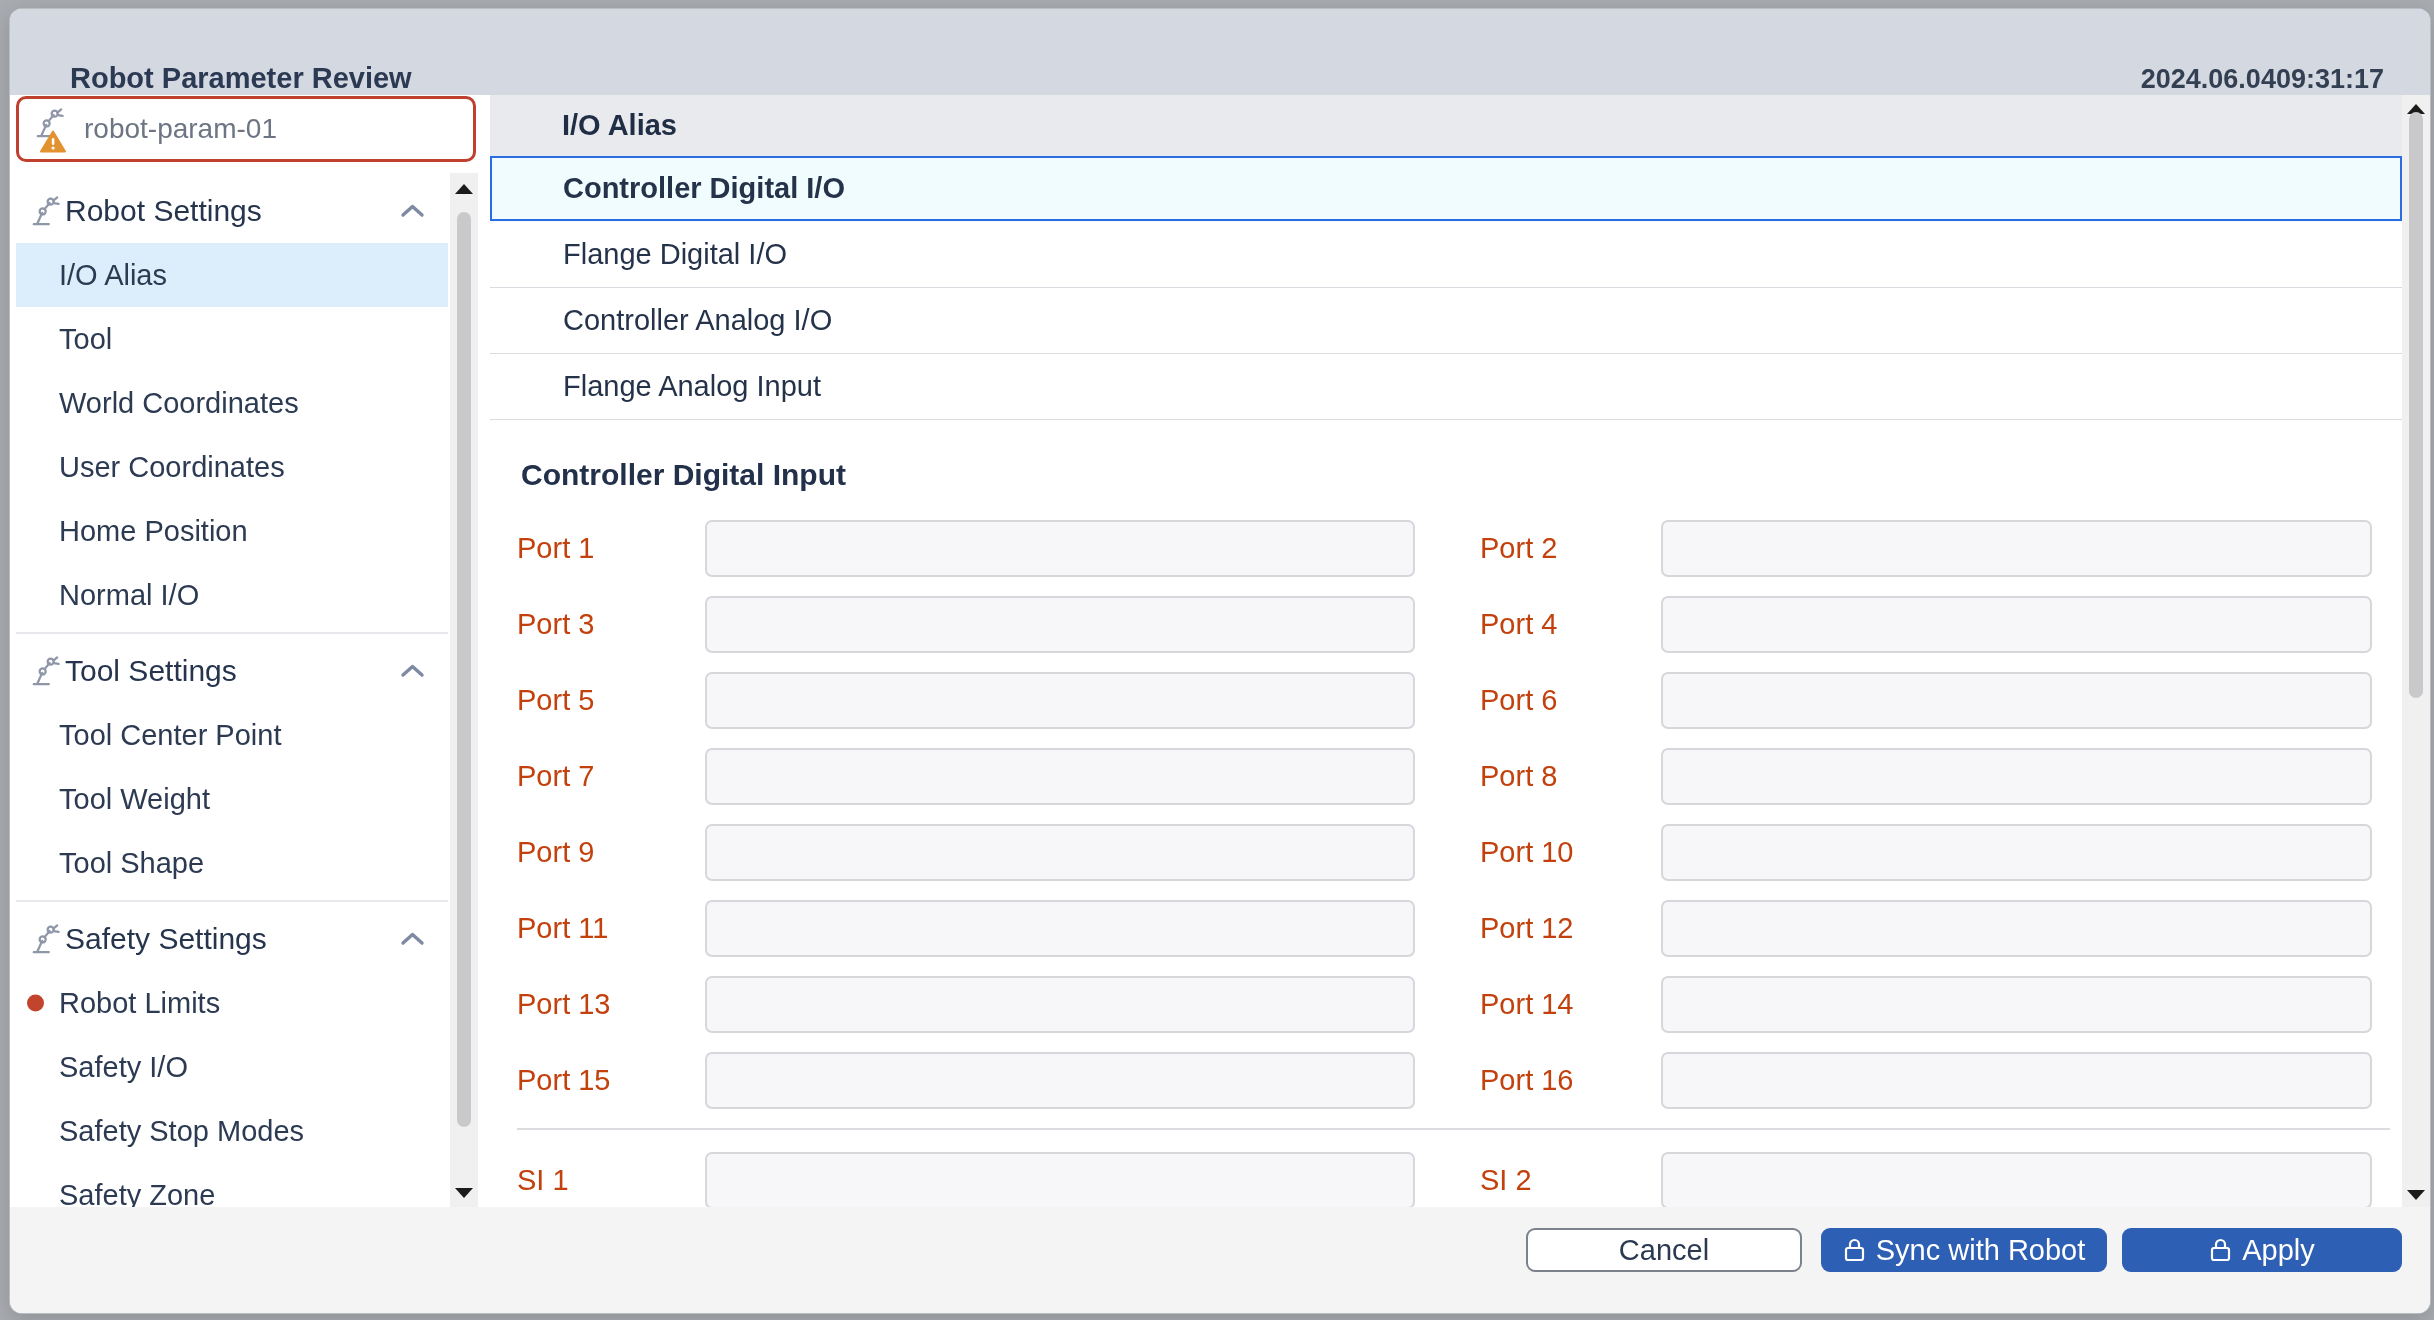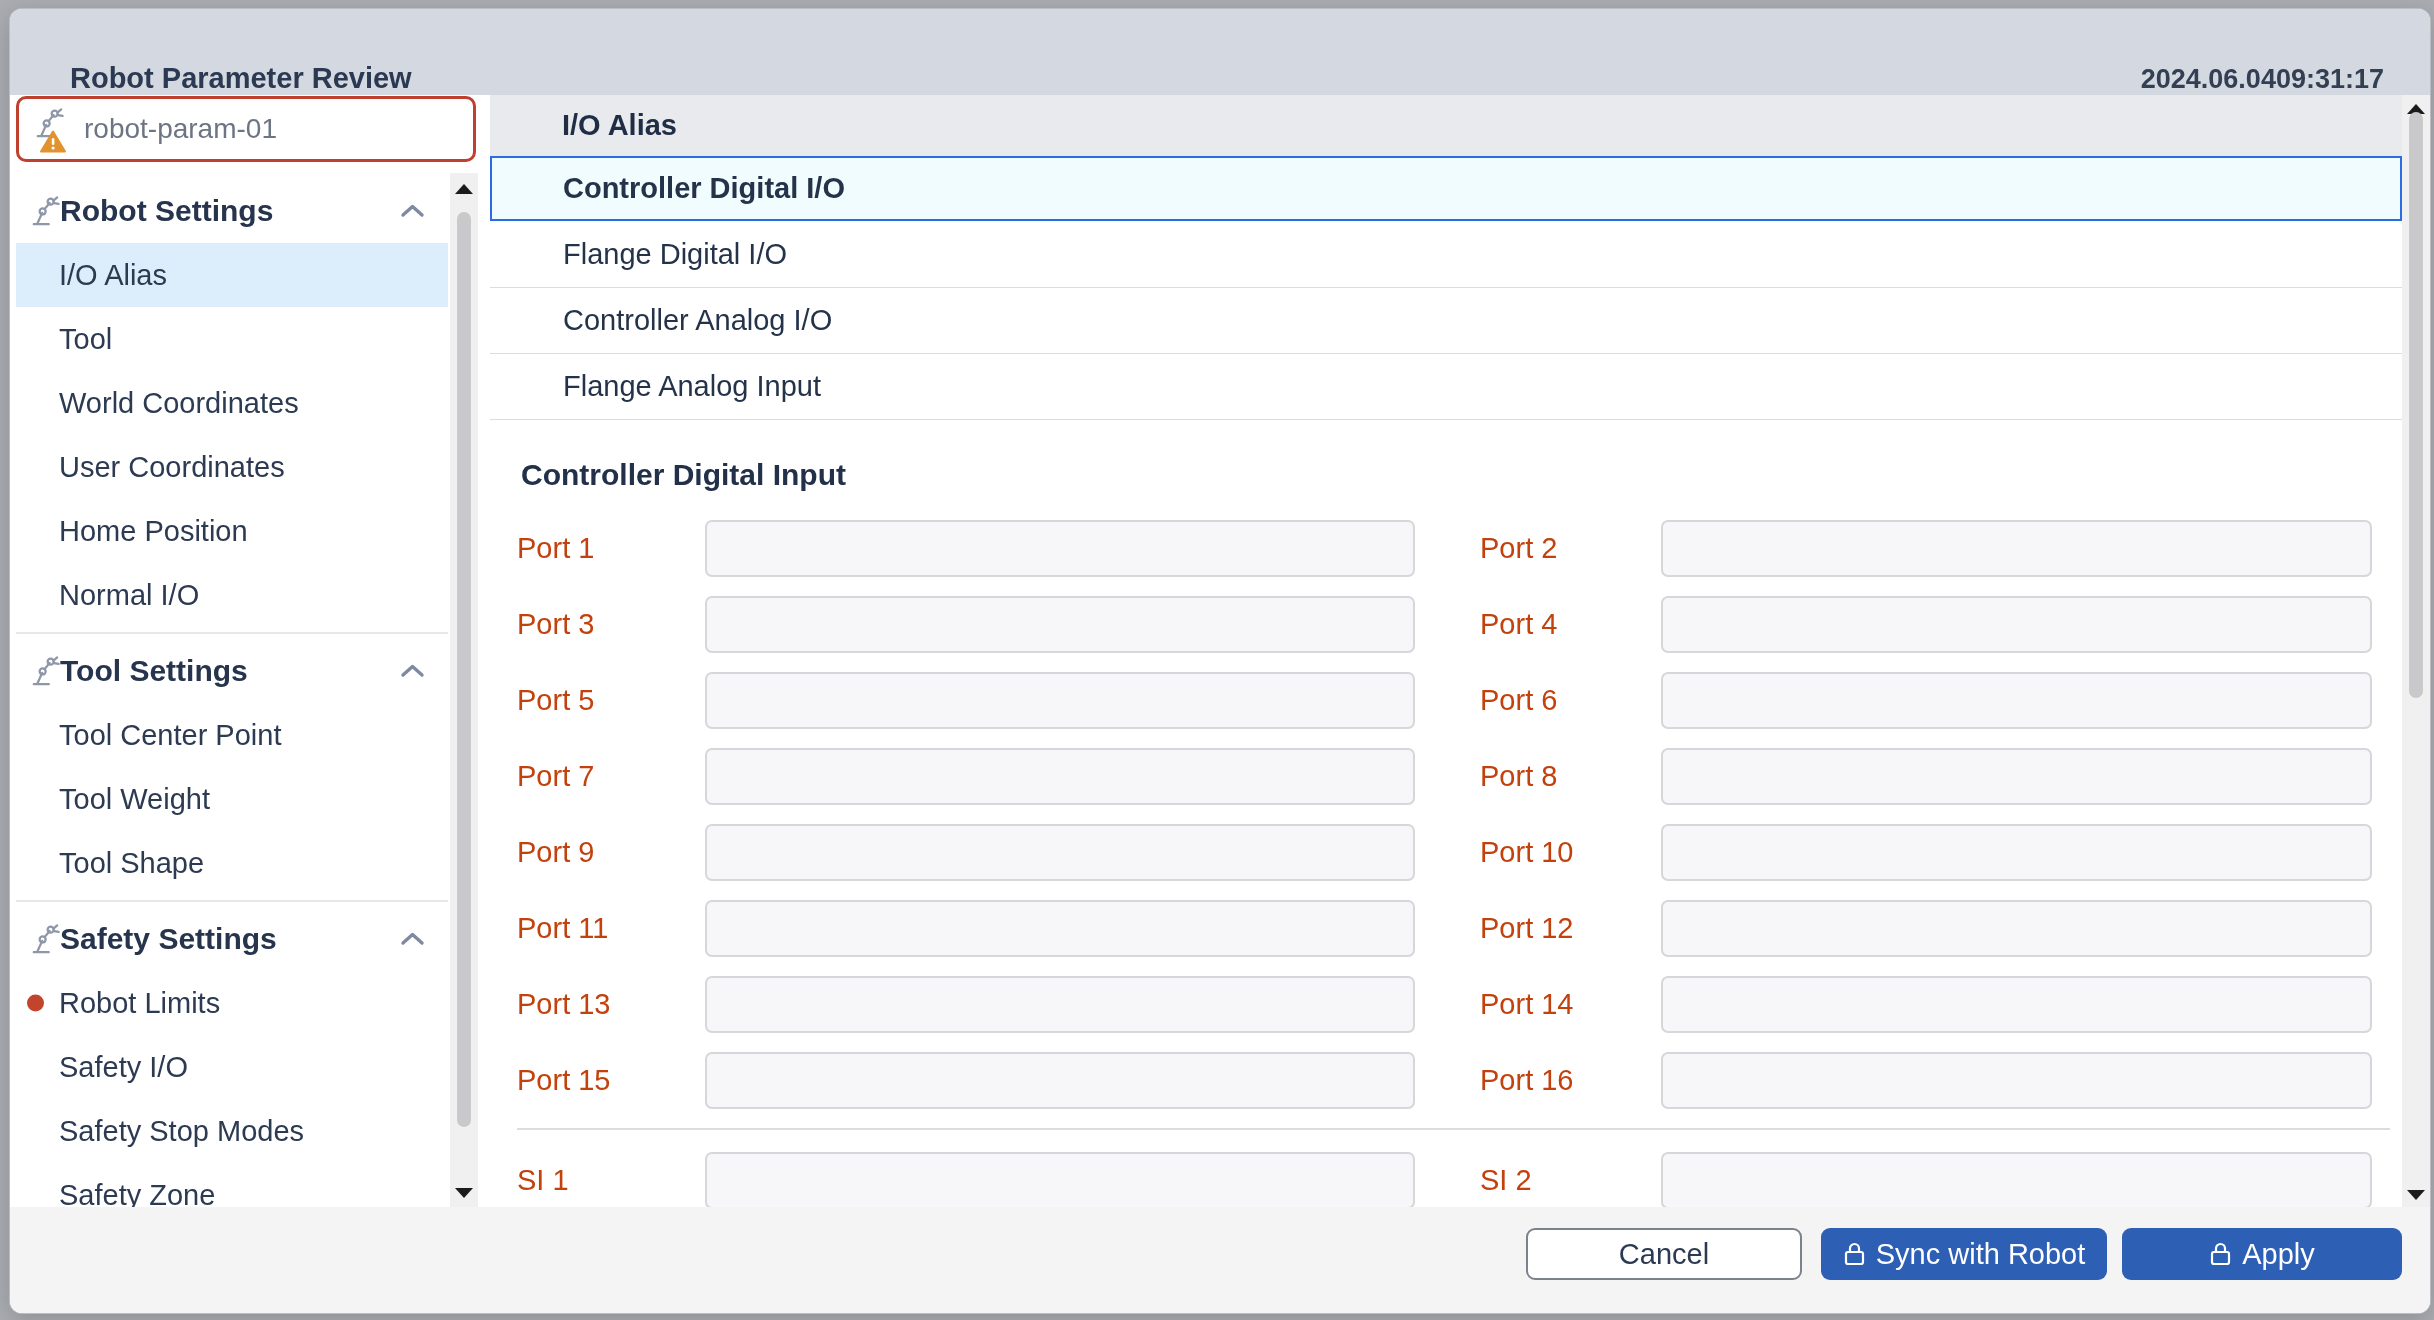--- a/index.html
+++ b/index.html
@@ -37,21 +37,21 @@
     border:none;outline:none;background:transparent;
     font-family:inherit;font-size:28px;color:#6d7584;width:100%;margin-left:8px;
   }
   
   .nav{
     position:absolute;left:6px;top:164px;width:432px;height:1034px;
     background:#fff;overflow:hidden;padding-top:6px;box-sizing:border-box;
   }
   .nav-group + .nav-group{border-top:2px solid #e7e8ec;margin-top:5px;padding-top:5px;}
   .nav-header{display:flex;align-items:center;height:64px;padding:0 22px 0 14px;cursor:pointer;}
-  .nav-header-label{font-size:30px;font-weight:700;color:#26354d;}
+  .nav-header-label{font-size:30px;font-weight:400;color:#26354d;margin-left:5px;}
   .nav-header .chev{margin-left:auto;display:flex;align-items:center;}
   .nav-item{position:relative;height:64px;display:flex;align-items:center;cursor:pointer;}
   .nav-item.selected{background:#dcedfb;}
   .nav-item-label{padding-left:43px;font-size:29px;color:#2c3a52;}
   .dot{position:absolute;left:11px;top:50%;transform:translateY(-50%);
     width:17px;height:17px;border-radius:50%;background:#c2442d;}
   
   .sb{position:absolute;background:#f0f0f1;}
   .sb-side{left:440px;top:164px;width:28px;height:1034px;}
   .sb-main{left:2392px;top:86px;width:28px;height:1112px;}
@@ -84,21 +84,21 @@
   .port-label{font-size:29px;color:#c2410c;}
   .port-input{
     height:57px;box-sizing:border-box;width:100%;
     background:#f7f7f9;border:2px solid #d5d7db;border-radius:7px;
     font-family:inherit;font-size:27px;color:#2b3a52;padding:0 16px;outline:none;
   }
   .hr{height:2px;background:#dadce0;margin:7px 12px 22px 27px;border:none;}
   
   .footer{position:absolute;left:0;right:0;bottom:0;height:106px;background:#f4f4f5;}
   .btn{
-    position:absolute;top:21px;height:52px;box-sizing:border-box;border-radius:9px;
+    position:absolute;top:21px;height:44px;box-sizing:border-box;border-radius:9px;
     font-family:inherit;font-size:29px;display:flex;align-items:center;justify-content:center;
     gap:10px;cursor:pointer;
   }
   .btn-cancel{left:1516px;width:276px;background:#fff;border:2px solid #7b828c;color:#2b3a52;}
   .btn-blue{background:#2d5fb4;border:none;color:#fff;}
   .btn-sync{left:1811px;width:286px;}
   .btn-apply{left:2112px;width:280px;}
   svg{display:block;}
 </style>
 </head>

